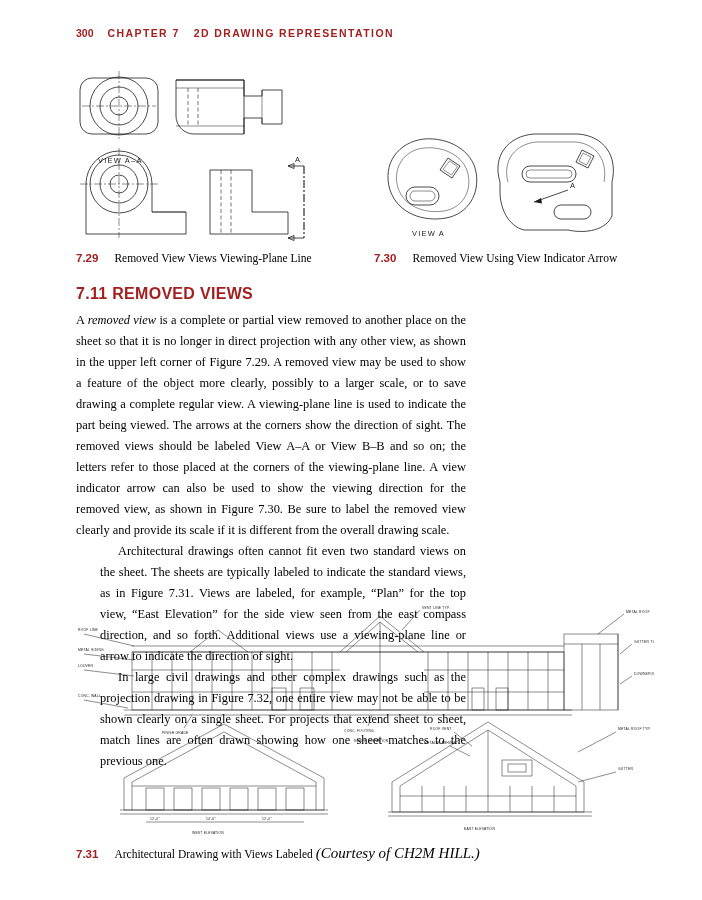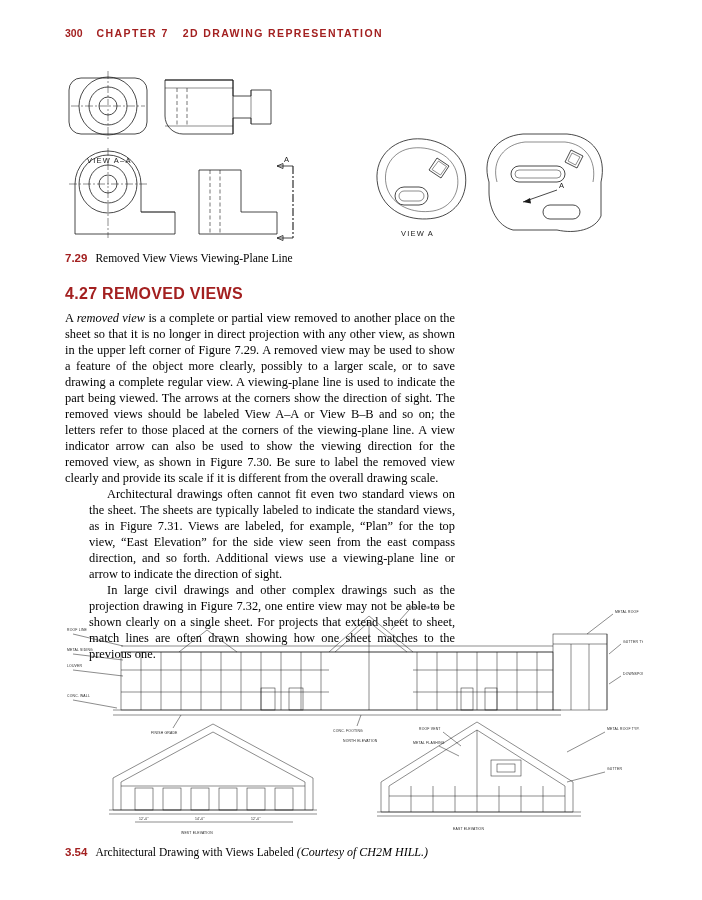--- a/index.html
+++ b/index.html
@@ -10,21 +10,21 @@
   body {
     width: 702px;
     height: 900px;
     font-family: "Liberation Serif", serif;
     color: #000000;
     position: relative;
     overflow: hidden;
   }
   .page {
     position: absolute;
-    left: 1px; top: 0;
+    left: 12px; top: 0;
     width: 638px;
     height: 900px;
   }
 
   
   .runhead {
     position: absolute;
     left: 64px;
     top: 27px;
     font-family: "Liberation Sans", sans-serif;
@@ -57,47 +57,47 @@
     position: absolute;
     font-family: "Liberation Serif", serif;
     font-size: 11.5px;
     color: #000;
   }
   .caption .num {
     font-family: "Liberation Sans", sans-serif;
     font-weight: bold;
     color: #a32020;
     font-size: 11.5px;
-    margin-right: 8px;
+    margin-right: 16px;
   }
   .cap729 { left: 64px; top: 252px; }
   .cap730 { left: 362px; top: 252px; }
   .cap731 { left: 64px; top: 845px; }
-  .cap731 .courtesy { font-style: italic; font-size: 12px; }
+  .cap731 .courtesy { font-style: italic; font-size: 15px; }
 
   
   .h-section {
     position: absolute;
     left: 64px;
     top: 285px;
     font-family: "Liberation Sans", sans-serif;
     font-size: 16px;
     font-weight: bold;
     color: #a32020;
     letter-spacing: 0.3px;
   }
 
   
   .body {
     position: absolute;
     left: 64px;
     top: 310px;
     width: 390px;
     font-size: 12.4px;
-    line-height: 16px;
+    line-height: 21px;
     text-align: justify;
   }
   .body p { margin: 0 0 0 0; }
   .body p.indent { text-indent: 18px; margin-left: 24px; }
   .body i { font-style: italic; }
 
   
   .fig731 {
     position: absolute;
     left: 60px;
@@ -215,22 +215,25 @@
         <line class="ln" x1="196" y1="60" x2="162" y2="72"></line>
         <polygon points="162,72 169,68 170,73.5" fill="#1a1a1a"></polygon>
       </g>
       <text class="lbl" x="198" y="58">A</text>
     </svg>
   </div>
 
   <div class="caption cap729">
     <span class="num">7.29</span><span>Removed View Views Viewing-Plane Line</span>
   </div>
-
-  <div class="h-section">4.27  REMOVED VIEWS</div>
+  <div class="caption cap730">
+    <span class="num">7.30</span><span>Removed View Using View Indicator Arrow</span>
+  </div>
+
+  <div class="h-section">7.11  REMOVED VIEWS</div>
 
   <div class="body">
     <p>A <i>removed view</i><span> is a complete or partial view removed to another place on the sheet so that it is no longer in direct projection with any other view, as shown in the upper left corner of Figure 7.29. A removed view may be used to show a feature of the object more clearly, possibly to a larger scale, or to save drawing a complete regular view. A viewing-plane line is used to indicate the part being viewed. The arrows at the corners show the direction of sight. The removed views should be labeled View A–A or View B–B and so on; the letters refer to those placed at the corners of the viewing-plane line. A view indicator arrow can also be used to show the viewing direction for the removed view, as shown in Figure 7.30. Be sure to label the removed view clearly and provide its scale if it is different from the overall drawing scale.</span></p>
     <p class="indent">Architectural drawings often cannot fit even two standard views on the sheet. The sheets are typically labeled to indicate the standard views, as in Figure 7.31. Views are labeled, for example, “Plan” for the top view, “East Elevation” for the side view seen from the east compass direction, and so forth. Additional views use a viewing-plane line or arrow to indicate the direction of sight.</p>
     <p class="indent">In large civil drawings and other complex drawings such as the projection drawing in Figure 7.32, one entire view may not be able to be shown clearly on a single sheet. For projects that extend sheet to sheet, match lines are often drawn showing how one sheet matches to the previous one.</p>
   </div>
 
   <div class="fig731">
     <svg width="582" height="245" viewBox="0 0 582 245">
 
@@ -357,16 +360,16 @@
         <line class="ln-thin" x1="544" y1="132" x2="506" y2="152"></line>
         <text class="lbl-sm" x="546" y="130">METAL ROOF TYP.</text>
         <line class="ln-thin" x1="544" y1="172" x2="506" y2="182"></line>
         <text class="lbl-sm" x="546" y="170">GUTTER</text>
         <text class="lbl-sm" x="392" y="230">EAST ELEVATION</text>
       </g>
     </svg>
   </div>
 
   <div class="caption cap731">
-    <span class="num">3.54</span><span>Architectural Drawing with Views Labeled</span> <span class="courtesy">(Courtesy of CH2M HILL.)</span>
+    <span class="num">7.31</span><span>Architectural Drawing with Views Labeled</span> <span class="courtesy">(Courtesy of CH2M HILL.)</span>
   </div>
 
 </div>
 
 </body></html>

